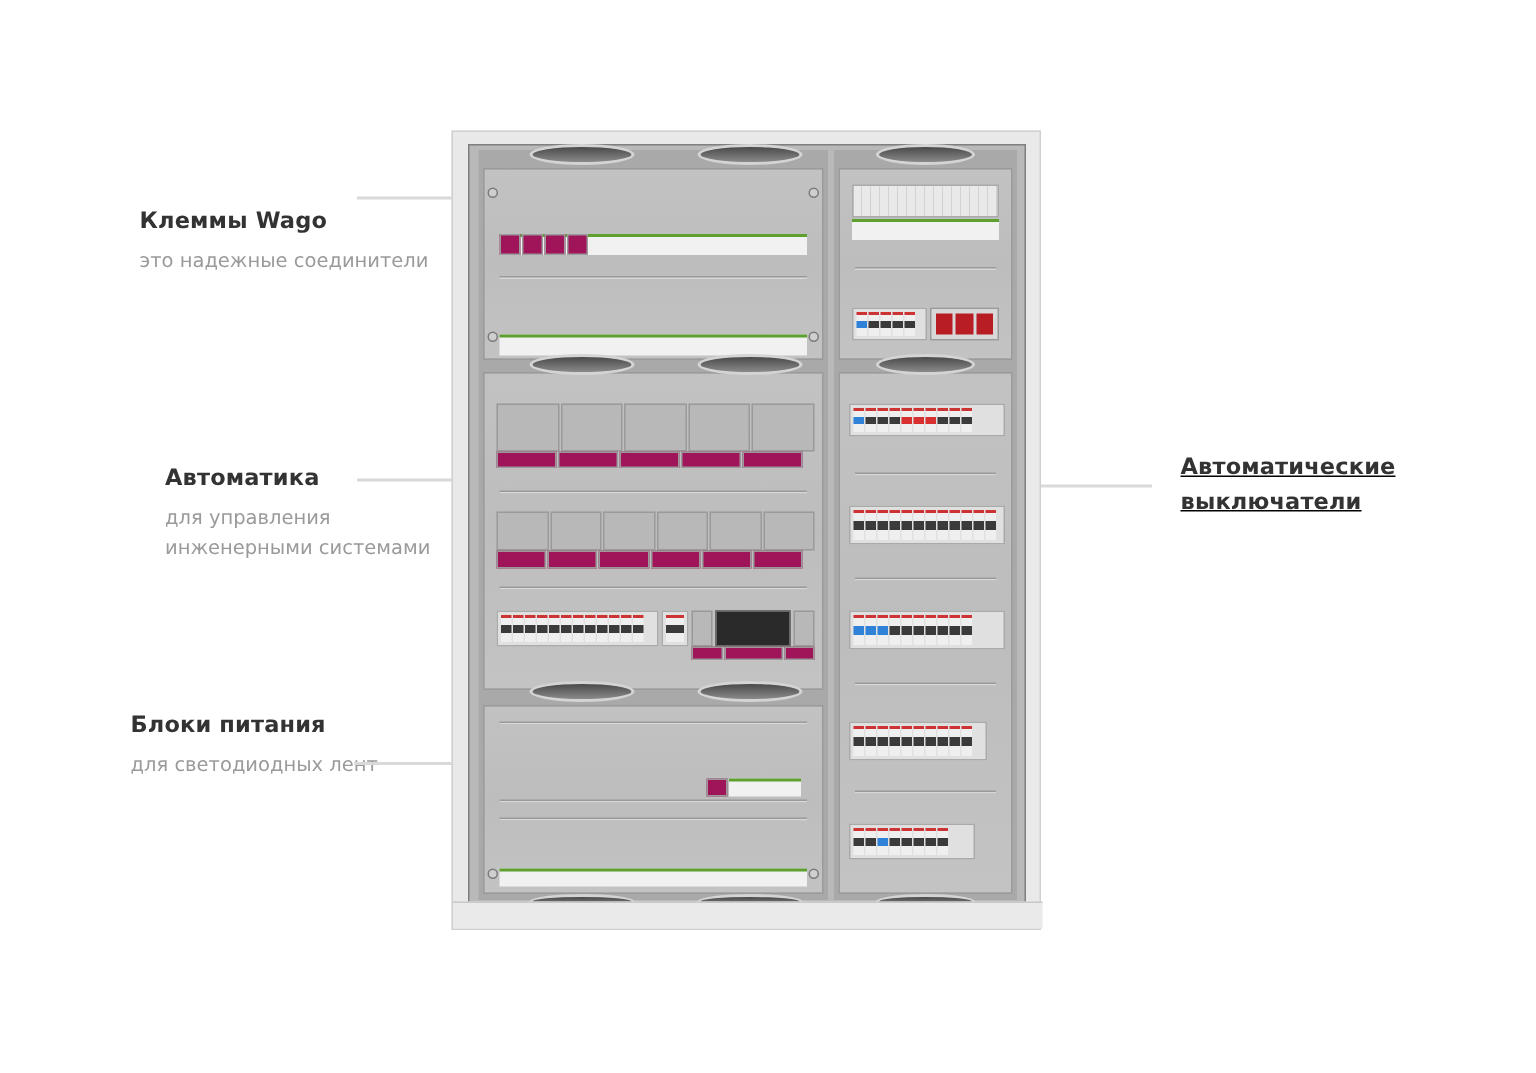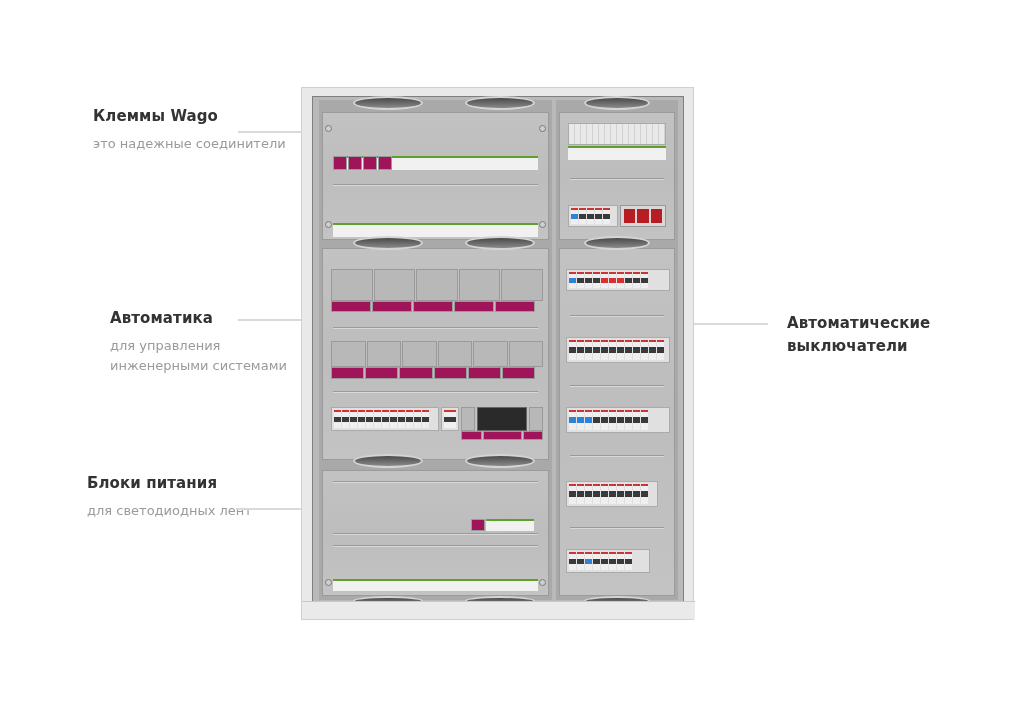--- a/index.html
+++ b/index.html
@@ -33,21 +33,21 @@
   .breaker-row { position: absolute; display: flex; gap: 1px; background: #e0e0e0; padding: 2px; border: 1px solid #aaa; }
   .brk { width: 7px; height: 100%; background: linear-gradient(180deg,#efefef 0 30%,#3a3a3a 30% 62%,#efefef 62%); border-top: 2px solid #c33; }
   .brk.blue { background: linear-gradient(180deg,#efefef 0 30%,#2f82d8 30% 62%,#efefef 62%); }
   .brk.red { background: linear-gradient(180deg,#efefef 0 30%,#d83030 30% 62%,#efefef 62%); }
   .display { background: #2a2a2a; border: 1px solid #666; }
   .red-digit { background: #b81d24; }
 </style>
 </head>
 <body>
 
-<div class="label-block" style="left:93px; top:107px;">
+<div class="label-block" style="left:93px; top:138px;">
   <div class="label-title">Клеммы Wago</div>
   <div class="label-desc">
     <div>это надежные соединители</div>
   </div>
 </div>
 <div class="pointer right" style="left:238px; top:131px; width:118px;"></div>
 
 <div class="label-block" style="left:110px; top:309px;">
   <div class="label-title">Автоматика</div>
   <div class="label-desc">
@@ -58,21 +58,21 @@
 <div class="pointer right" style="left:238px; top:319px; width:118px;"></div>
 
 <div class="label-block" style="left:87px; top:474px;">
   <div class="label-title">Блоки питания</div>
   <div class="label-desc">
     <div>для светодиодных лент</div>
   </div>
 </div>
 <div class="pointer right" style="left:236px; top:508px; width:120px;"></div>
 
-<div class="label-block" style="left:787px; top:312px;">
+<div class="label-block" style="left:787px; top:300px;text-decoration:underline;">
   <div class="label-title" style="line-height:23px;">
     <div>Автоматические</div>
     <div>выключатели</div>
   </div>
 </div>
 <div class="pointer left" style="left:654px; top:323px; width:114px;"></div>
 
 <div class="cabinet">
   <div class="frame">
 

